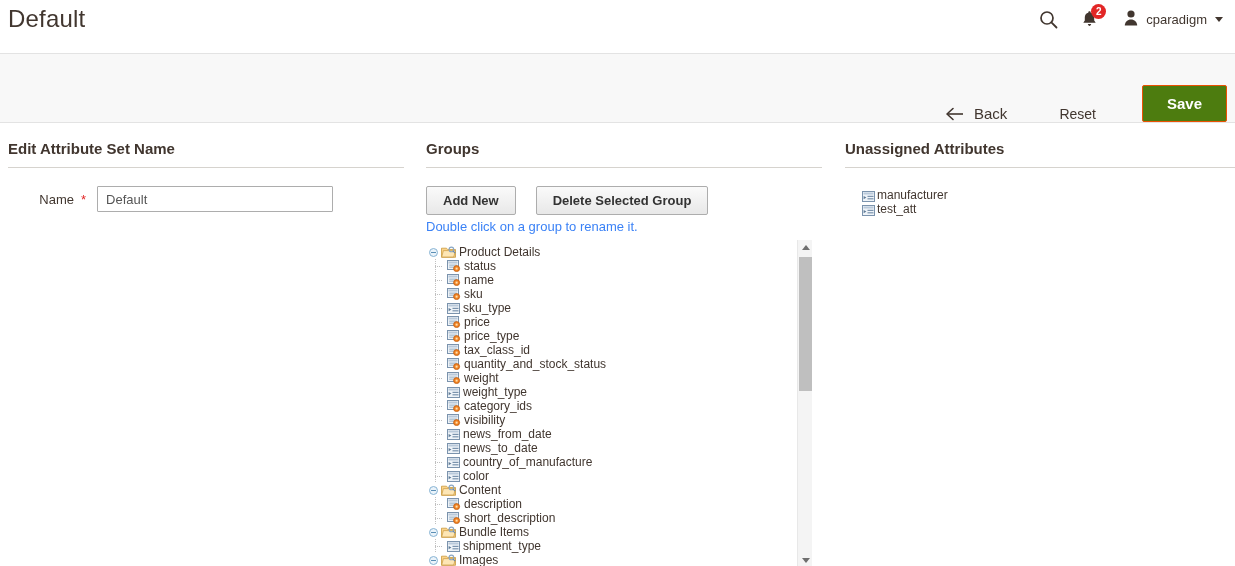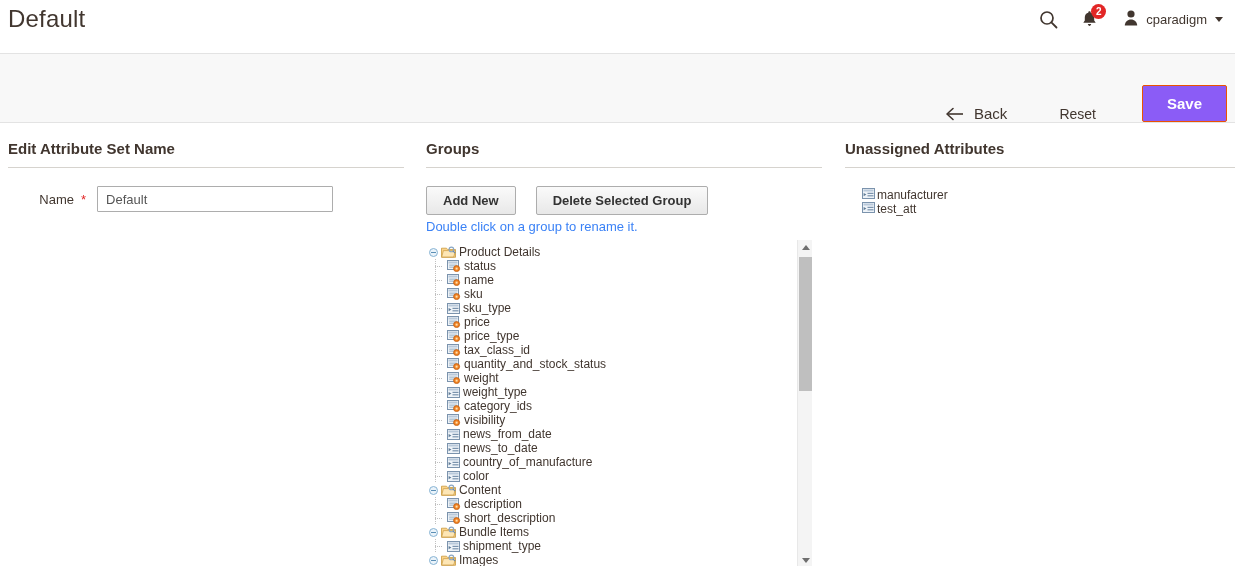--- a/index.html
+++ b/index.html
@@ -122,21 +122,21 @@
   .btn-reset {
     font-size: 14px;
     color: #41362f;
     padding: 0 18px;
     cursor: pointer;
     background: none;
     border: none;
     font-family: inherit;
   }
   .btn-save {
-    background: #8b5cf6;
+    background: #4d7c0f;
     color: #ffffff;
     font-size: 15px;
     font-weight: bold;
     border: 1px solid #eb5202;
     border-radius: 2px;
     padding: 9px 24px;
     margin-left: 12px;
     cursor: pointer;
     font-family: inherit;
   }
@@ -336,21 +336,21 @@
 
   
   .unassigned-list {
     margin-top: 20px;
     padding-left: 17px;
   }
   .unassigned-row {
     height: 14px;
     line-height: 14px;
     display: flex;
-    align-items: flex-start;
+    align-items: flex-end;
     font-size: 12px;
     color: #41362f;
     cursor: pointer;
     white-space: nowrap;
   }
 </style>
 </head>
 <body>
 
 <div class="page-header">

